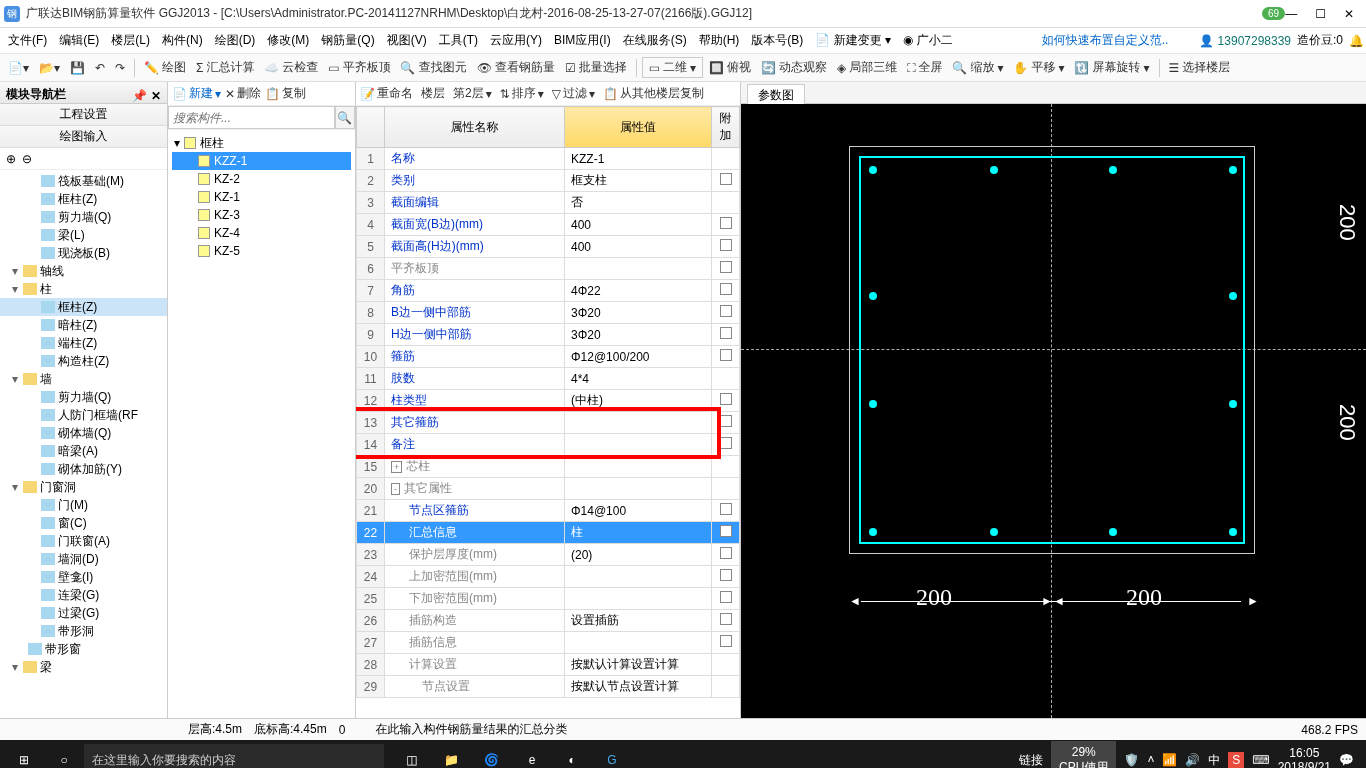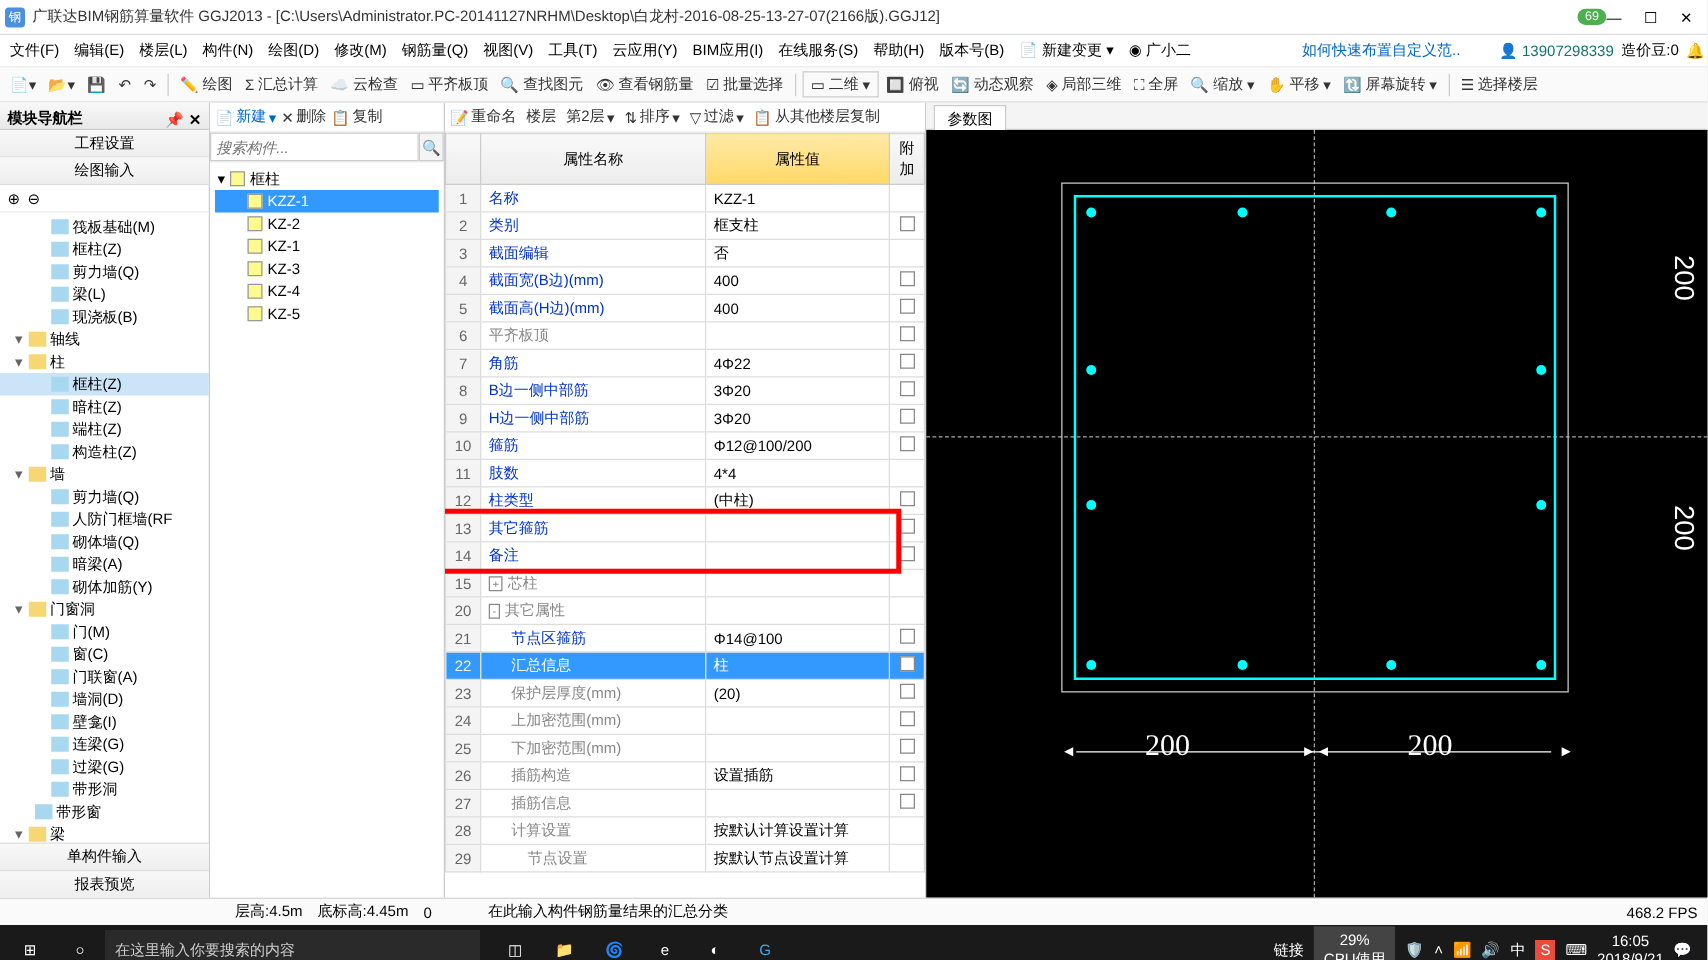--- a/index.html
+++ b/index.html
@@ -165,24 +165,20 @@
         <div class="n" style="padding-left:28px"><span class="tog"></span><span class="ic" style="background:#a8d8f0"></span>窗(C)</div>
         <div class="n" style="padding-left:28px"><span class="tog"></span><span class="ic" style="background:#a8d8f0"></span>门联窗(A)</div>
         <div class="n" style="padding-left:28px"><span class="tog"></span><span class="ic" style="background:#a8d8f0"></span>墙洞(D)</div>
         <div class="n" style="padding-left:28px"><span class="tog"></span><span class="ic" style="background:#a8d8f0"></span>壁龛(I)</div>
         <div class="n" style="padding-left:28px"><span class="tog"></span><span class="ic" style="background:#a8d8f0"></span>连梁(G)</div>
         <div class="n" style="padding-left:28px"><span class="tog"></span><span class="ic" style="background:#a8d8f0"></span>过梁(G)</div>
         <div class="n" style="padding-left:28px"><span class="tog"></span><span class="ic" style="background:#a8d8f0"></span>带形洞</div>
         <div class="n" style="padding-left:15px"><span class="tog"></span><span class="ic" style="background:#a8d8f0"></span>带形窗</div>
         <div class="n" style="padding-left:10px"><span class="tog">▾</span><span class="ic" style="background:#f7d774"></span>梁</div>
       </div>
-    <div class="navbot">
-      <div class="nb">单构件输入</div>
-      <div class="nb">报表预览</div>
-    </div>
   </div>
 
   <div class="midpanel">
     <div class="midtool">
       <span class="mb">📄<span>新建</span>▾</span>
       <span class="mb" style="color:#333">✕<span>删除</span></span>
       <span class="mb" style="color:#333">📋<span>复制</span></span>
     </div>
     <div class="search">
       <input placeholder="搜索构件..." style="">
@@ -406,21 +402,21 @@
       <div style="position:absolute;right:6px;top:300px;color:#fff;writing-mode:vertical-rl;font-size:22px">200</div>
     </div>
   </div>
 </div>
 
 <div class="statusbar">
   <span class="sgap"></span>
   <span>层高:4.5m</span>
   <span style="margin-left:12px">底标高:4.45m</span>
   <span style="margin-left:12px">0</span>
-  <span style="margin-left:45px">在此输入构件钢筋量结果的汇总分类</span>
+  <span style="margin-left:30px">在此输入构件钢筋量结果的汇总分类</span>
   <span class="fps">468.2 FPS</span>
 </div>
 
 <div class="taskbar">
   <div class="tbtn">⊞</div>
   <div class="tbtn">○</div>
   <div class="tsearch">
       <span>在这里输入你要搜索的内容</span>
     </div>
   <div class="ticons">

